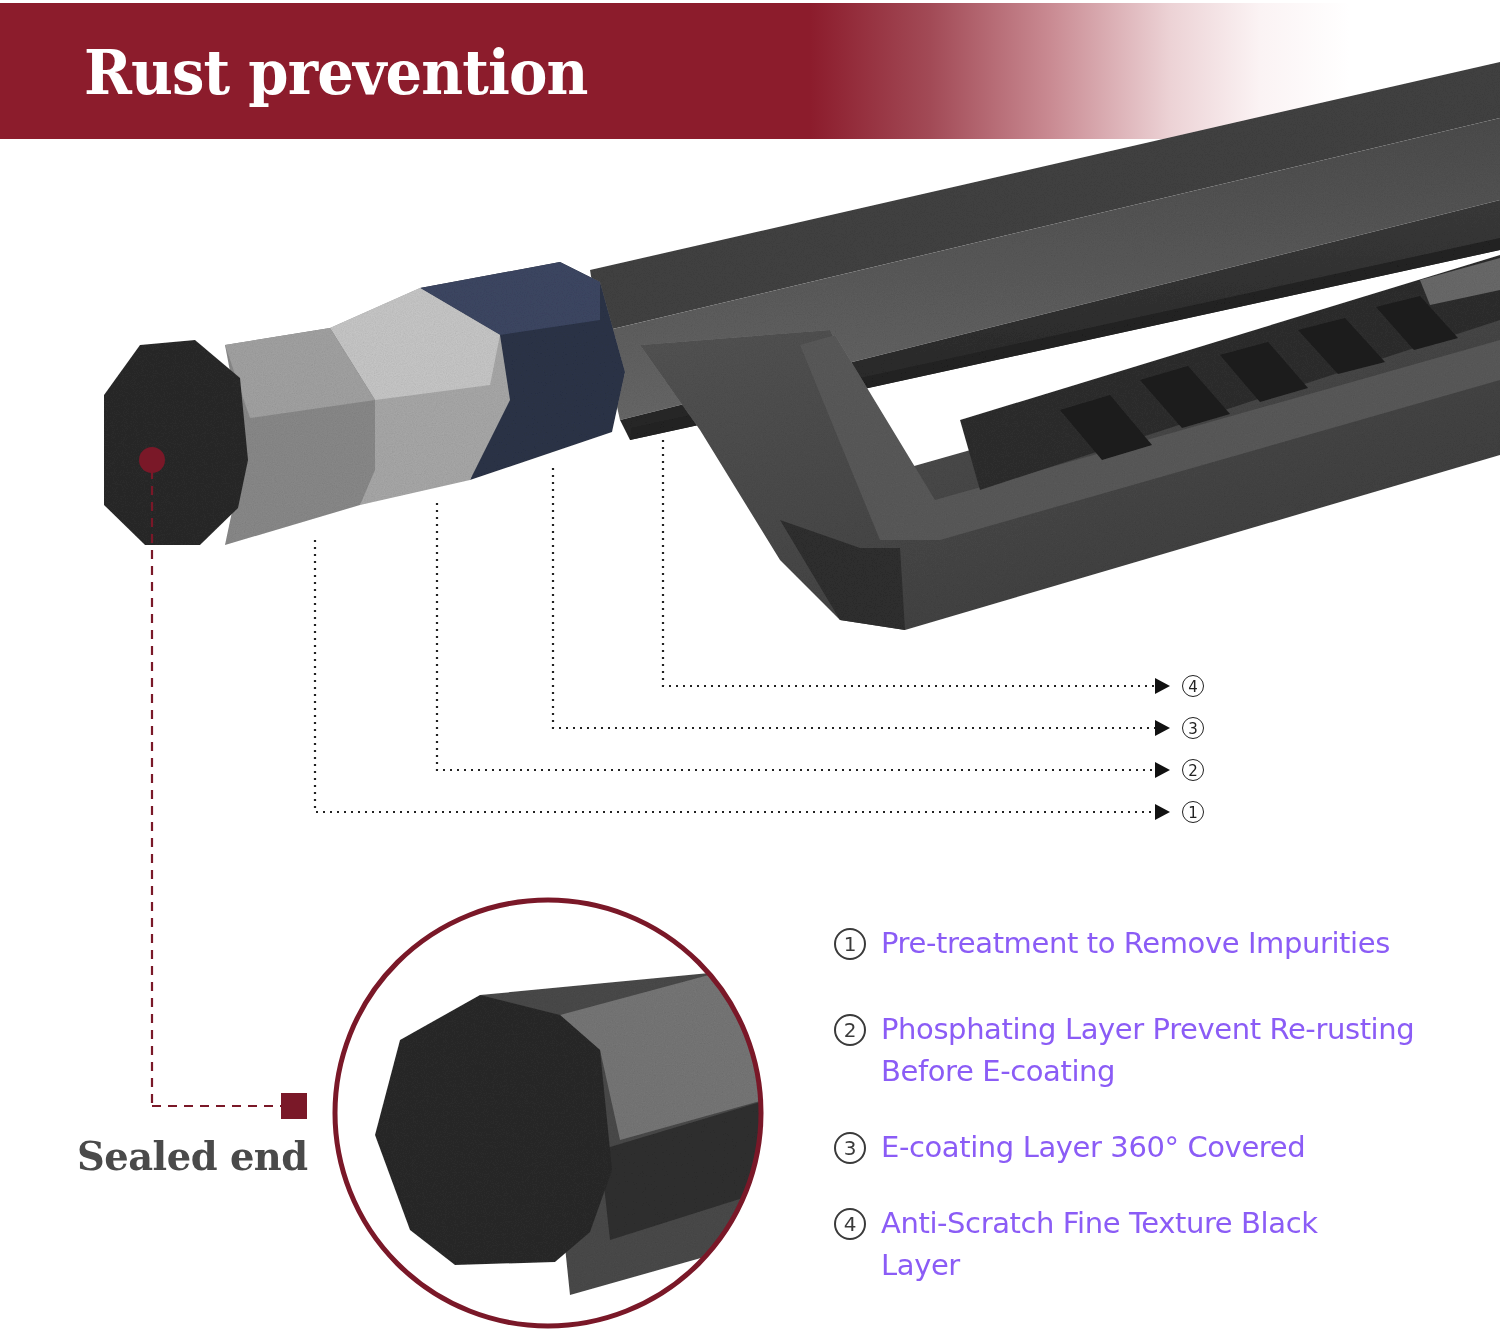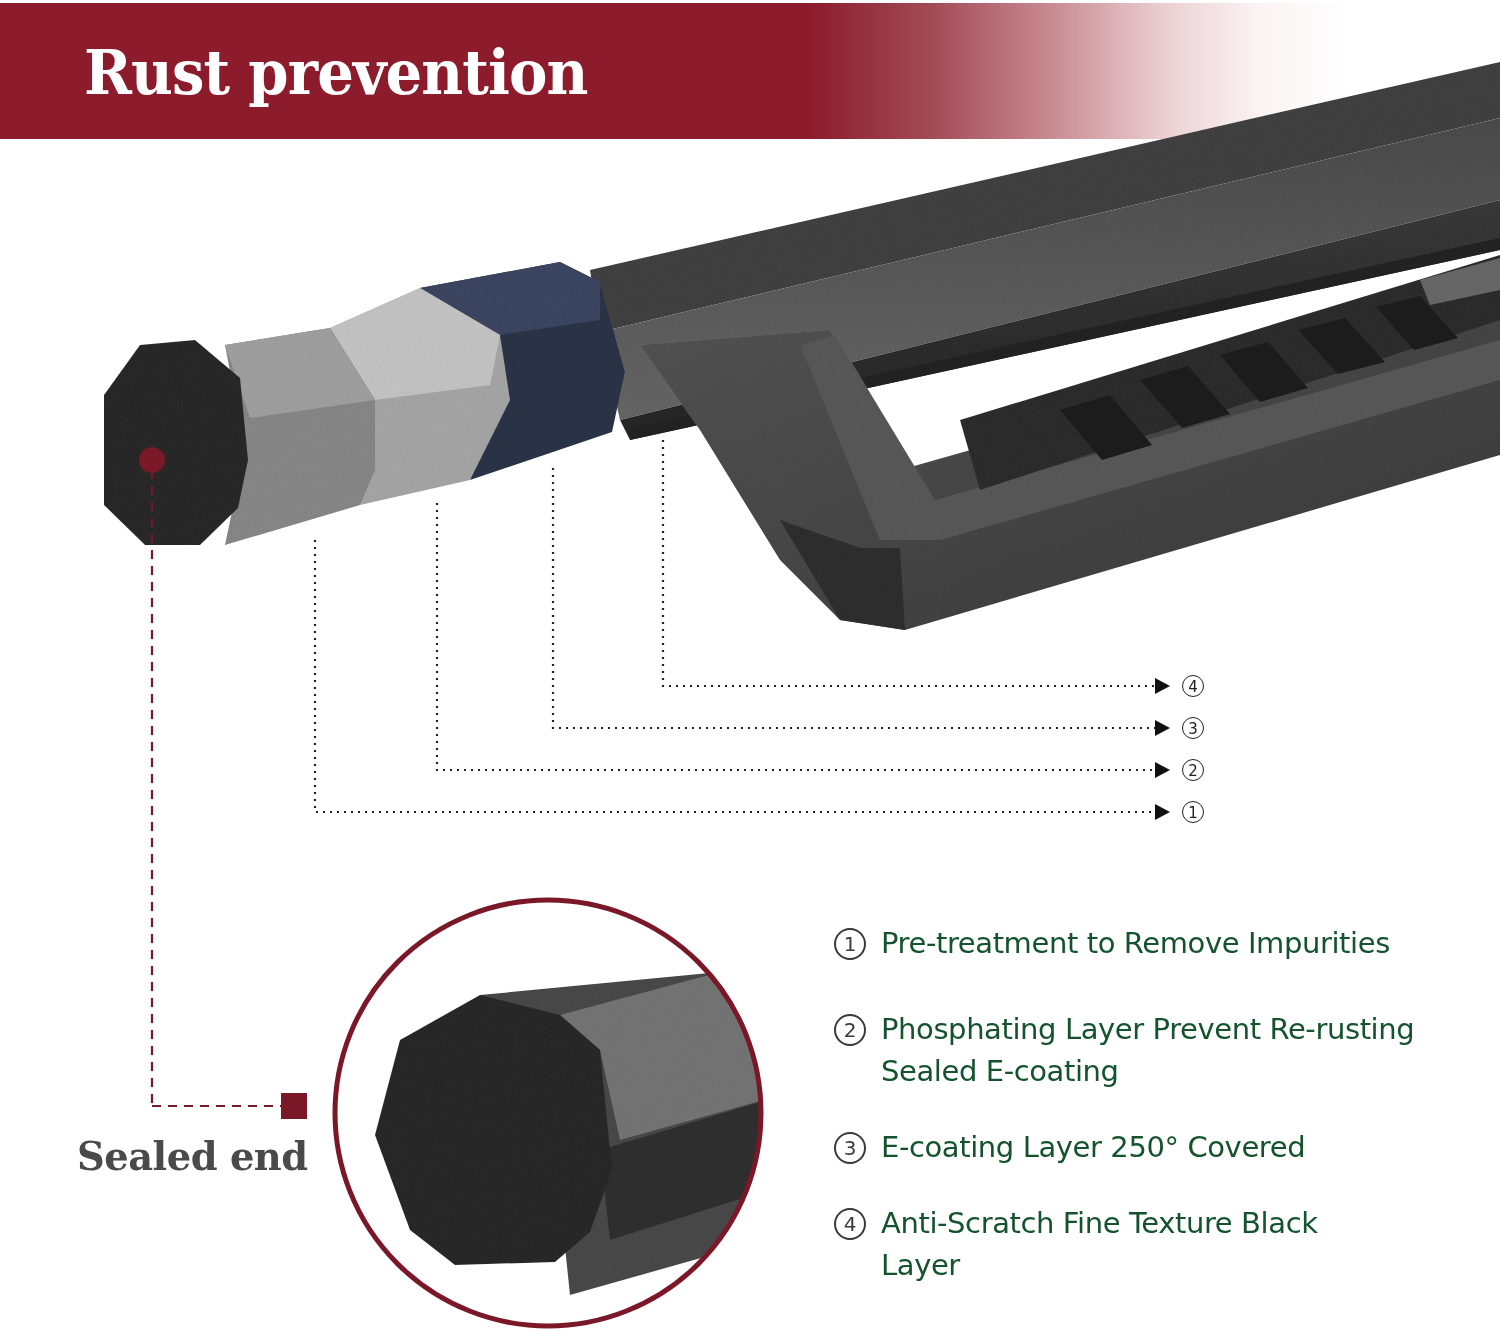--- a/index.html
+++ b/index.html
@@ -33,21 +33,21 @@
 
   .legend { position: absolute; left: 834px; top: 922px; width: 640px; }
   .legend-item { position: absolute; left: 0; display: flex; align-items: flex-start; }
   .legend-num {
     width: 32px; height: 32px; border-radius: 50%; border: 2px solid #3a3a3a; box-sizing: border-box;
     color: #3a3a3a; font-size: 20px; line-height: 28px; text-align: center; margin-top: 6px; flex: 0 0 auto;
     font-family: "DejaVu Sans", sans-serif;
   }
   .legend-text {
     margin-left: 15px; font-family: "DejaVu Sans", sans-serif; font-size: 29px; line-height: 42px;
-    color: #14532d; letter-spacing: -0.4px; width: 575px;
+    color: #8b5cf6; letter-spacing: -0.4px; width: 575px;
   }
 </style>
 </head>
 <body>
 
 <div class="banner">
   <div class="banner-title">Rust prevention</div>
 </div>
 
 <svg class="art" width="1500" height="1335" viewBox="0 0 1500 1335">
@@ -151,23 +151,23 @@
 <div class="sealed-marker"></div>
 <div class="sealed-label">Sealed end</div>
 
 <div class="legend">
   <div class="legend-item" style="top:0px;">
     <div class="legend-num">1</div>
     <div class="legend-text">Pre-treatment to Remove Impurities</div>
   </div>
   <div class="legend-item" style="top:86px;">
     <div class="legend-num">2</div>
-    <div class="legend-text" style="width:575px;">Phosphating Layer Prevent Re-rusting Sealed E-coating</div>
+    <div class="legend-text" style="width:575px;">Phosphating Layer Prevent Re-rusting Before E-coating</div>
   </div>
   <div class="legend-item" style="top:204px;">
     <div class="legend-num">3</div>
-    <div class="legend-text">E-coating Layer 250° Covered</div>
+    <div class="legend-text">E-coating Layer 360° Covered</div>
   </div>
   <div class="legend-item" style="top:280px;">
     <div class="legend-num">4</div>
     <div class="legend-text" style="width:500px;">Anti-Scratch Fine Texture Black Layer</div>
   </div>
 </div>
 
 </body></html>

